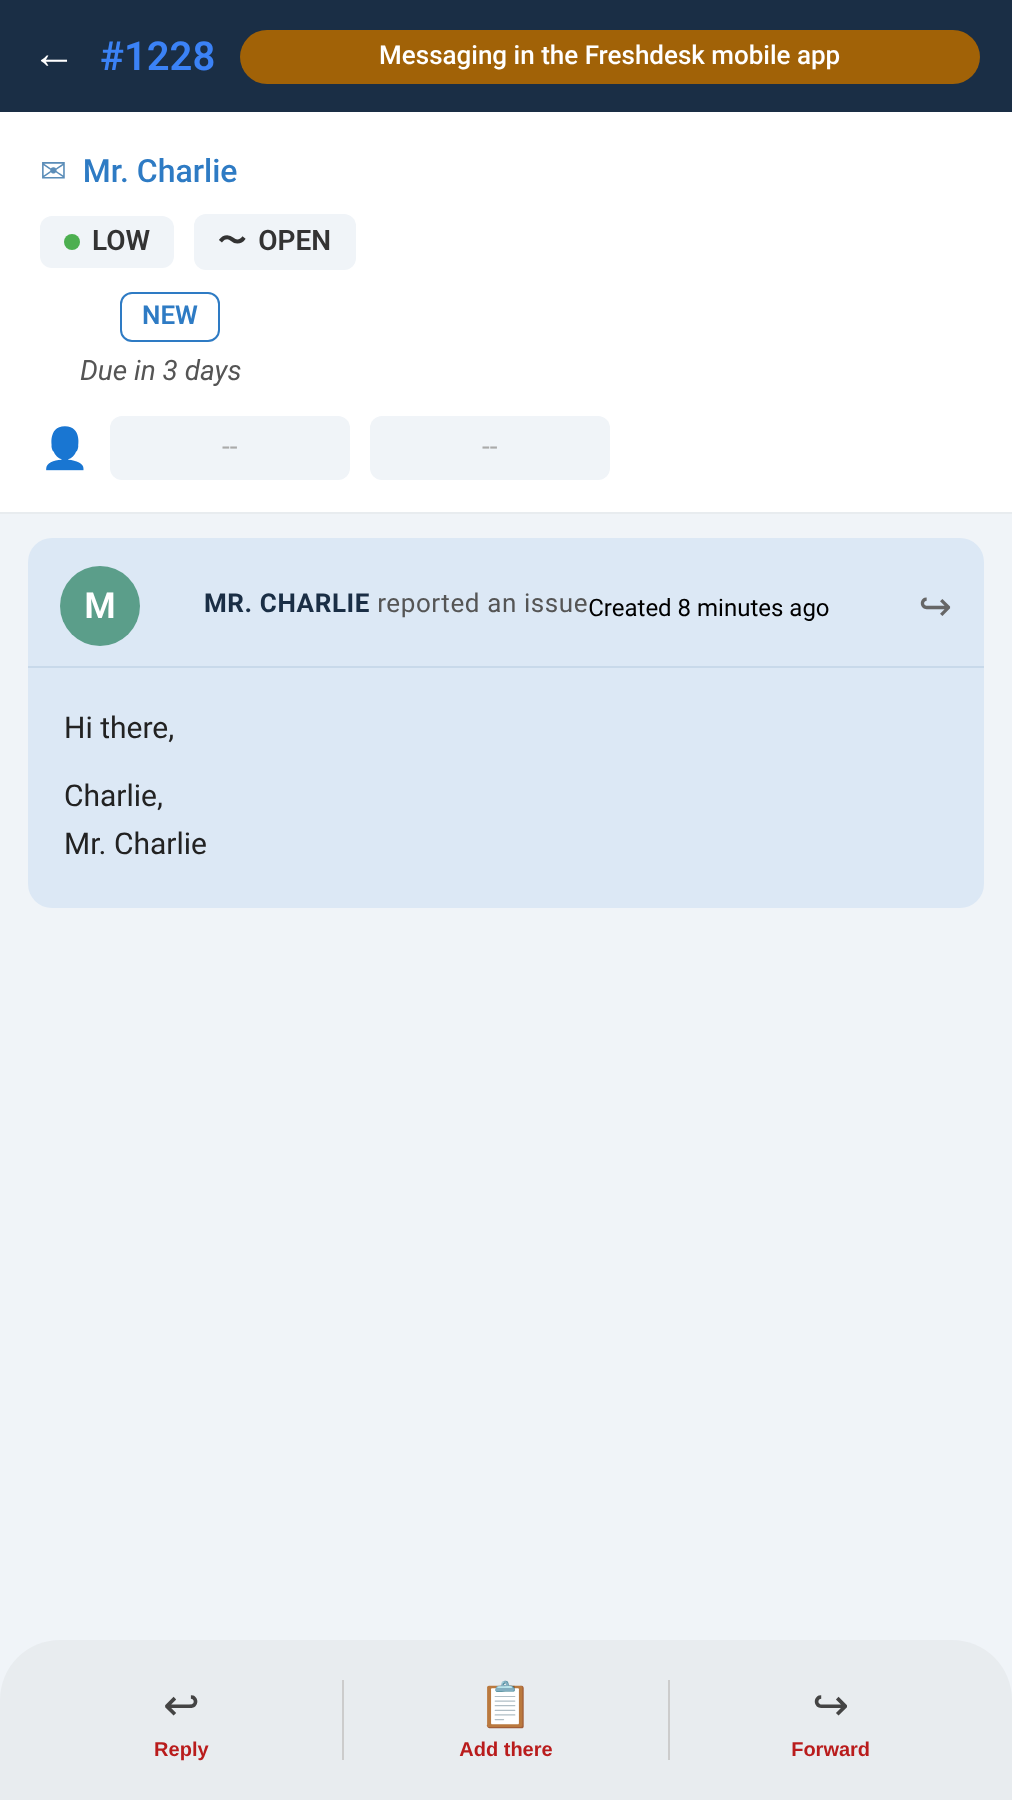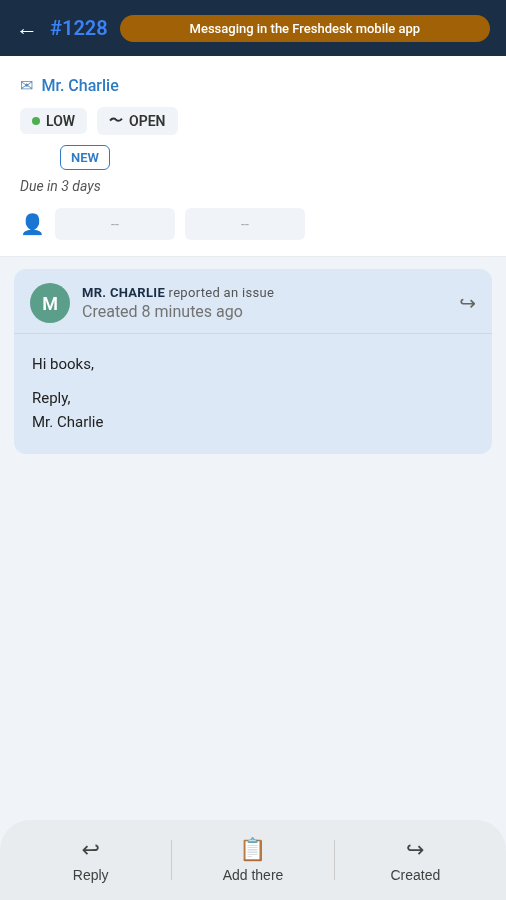--- a/index.html
+++ b/index.html
@@ -115,20 +115,21 @@
       padding: 4px 10px;
       font-size: 13px;
       font-weight: 600;
       color: #2e7bc4;
     }
     .ticket-due {
       font-size: 14px;
       color: #555;
       margin-bottom: 14px;
       font-style: italic;
+      margin-left: 20px;
     }
     .ticket-assignee-row {
       display: flex;
       align-items: center;
       gap: 10px;
     }
     .assignee-icon {
       color: #aaa;
       font-size: 20px;
     }
@@ -170,37 +171,38 @@
       background: #5b9e8a;
       color: white;
       font-size: 18px;
       font-weight: 600;
       display: flex;
       align-items: center;
       justify-content: center;
     }
     .message-meta {
       display: flex;
-      flex-direction: column;
+      flex-direction: row;
+      margin-left: 20px;
     }
     .message-from {
       font-size: 13px;
       font-weight: 700;
       color: #1a2e45;
       text-transform: uppercase;
       letter-spacing: 0.3px;
     }
     .message-from span.action {
       font-weight: 400;
       text-transform: none;
       color: #555;
     }
     .message-time {
-      font-size: 16px;
-      color: #737373;
+      font-size: 12px;
+      color: #000000;
       margin-top: 2px;
     }
     .message-forward-icon {
       color: #666;
       font-size: 20px;
       cursor: pointer;
     }
     .message-body {
       padding: 18px 18px 20px 18px;
       font-size: 15px;
@@ -236,23 +238,23 @@
       cursor: pointer;
       padding: 8px 0;
       background: none;
       border: none;
     }
     .bottom-action .icon {
       font-size: 22px;
       color: #444;
     }
     .bottom-action .label {
-      font-size: 14px;
-      color: #404040;
-      font-weight: 400;
+      font-size: 10px;
+      color: #b91c1c;
+      font-weight: 700;
     }
     .divider-v {
       width: 1px;
       height: 40px;
       background: #ccc;
     }
   </style>
 </head>
 <body>
 
@@ -302,23 +304,23 @@
           <div class="message-from">
             <span>MR. CHARLIE</span>
             <span class="action"> <span>reported an issue</span></span>
           </div>
           <div class="message-time">Created 8 minutes ago</div>
         </div>
       </div>
       <span class="message-forward-icon">↪</span>
     </div>
     <div class="message-body">
-      <p>Hi books,</p>
+      <p>Hi there,</p>
       <p>
-        <span>Reply,</span><br>
+        <span>Charlie,</span><br>
         <span>Mr. Charlie</span>
       </p>
     </div>
   </div>
 </div>
 
 <div class="spacer"></div>
 
 <div class="bottom-bar">
   <button class="bottom-action">
@@ -326,15 +328,15 @@
     <span class="label">Reply</span>
   </button>
   <div class="divider-v"></div>
   <button class="bottom-action">
     <span class="icon">📋</span>
     <span class="label">Add there</span>
   </button>
   <div class="divider-v"></div>
   <button class="bottom-action">
     <span class="icon">↪</span>
-    <span class="label">Created</span>
+    <span class="label">Forward</span>
   </button>
 </div>
 
 </body></html>

